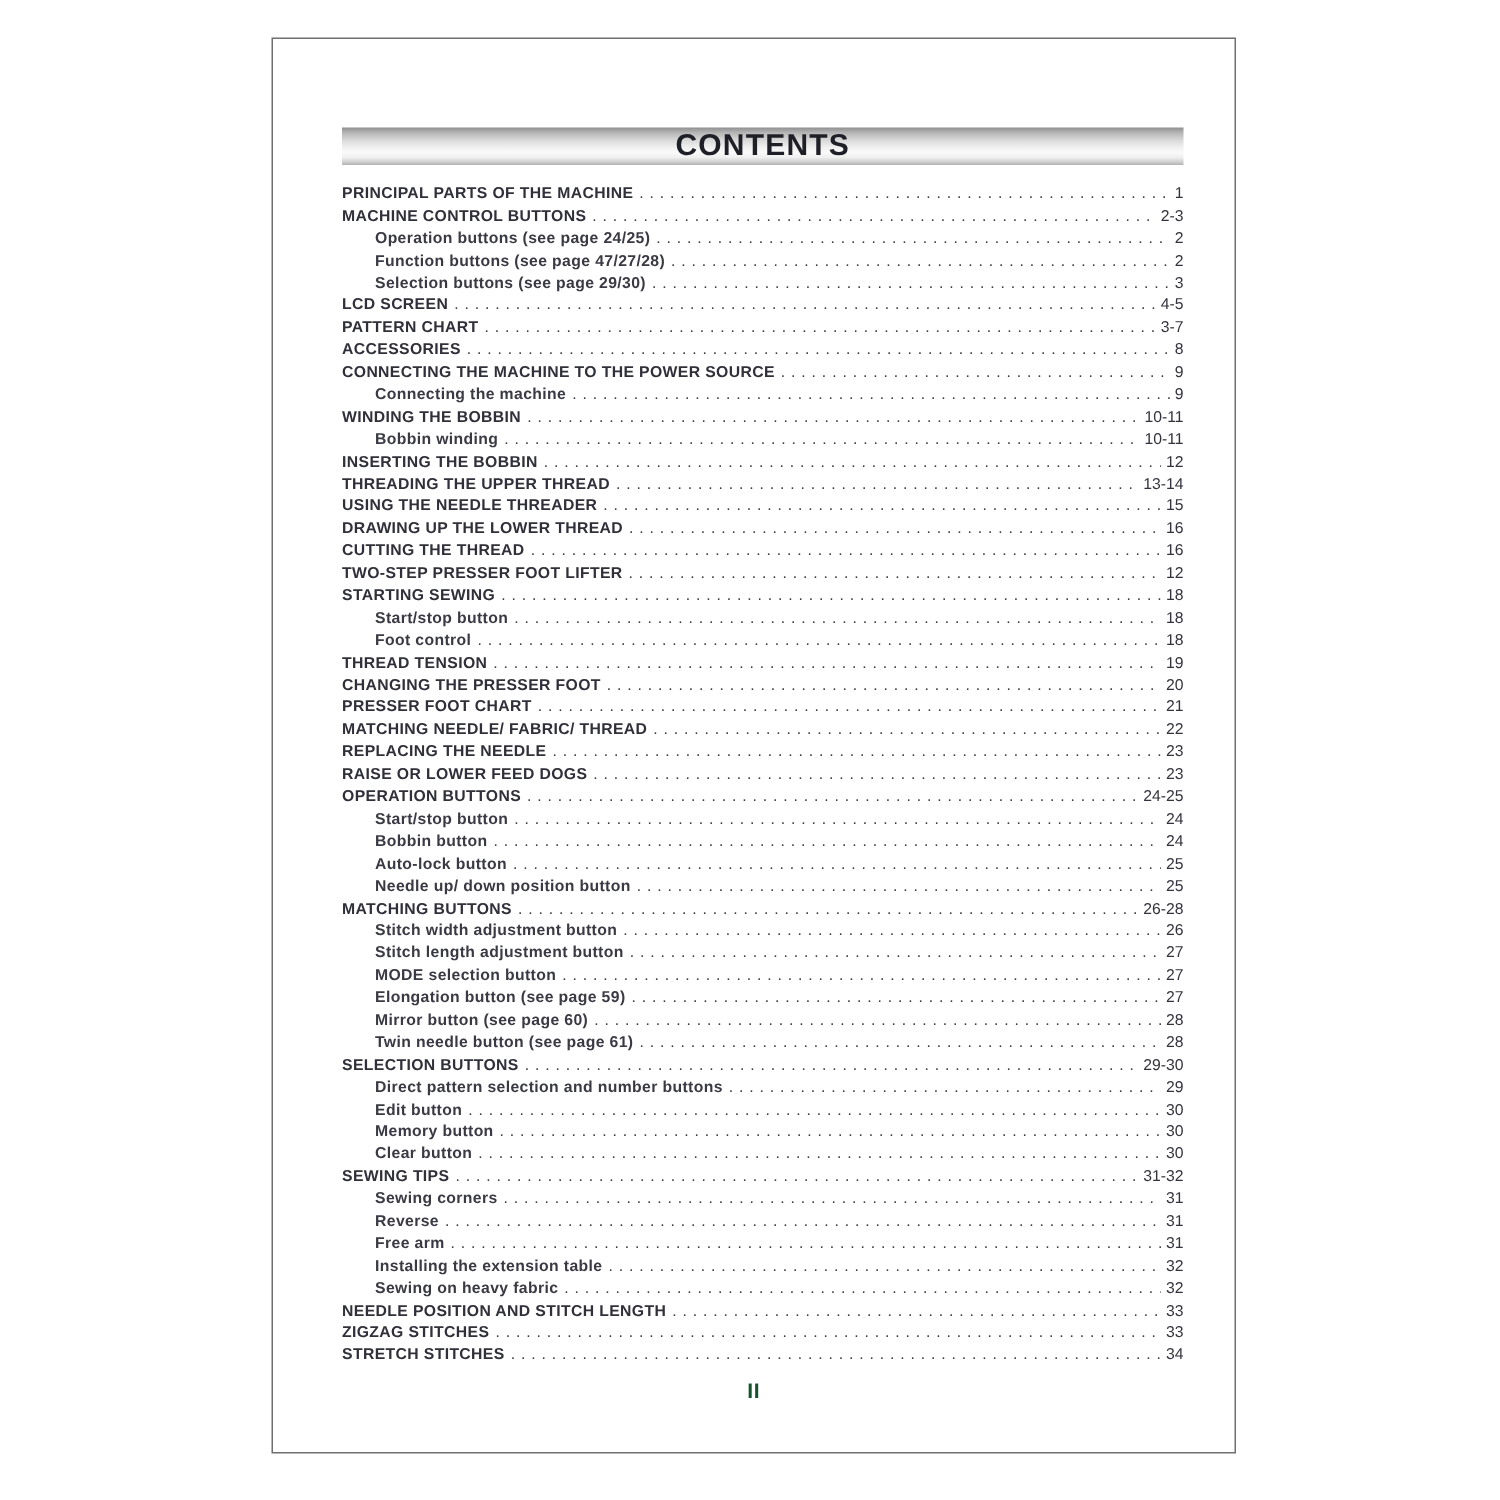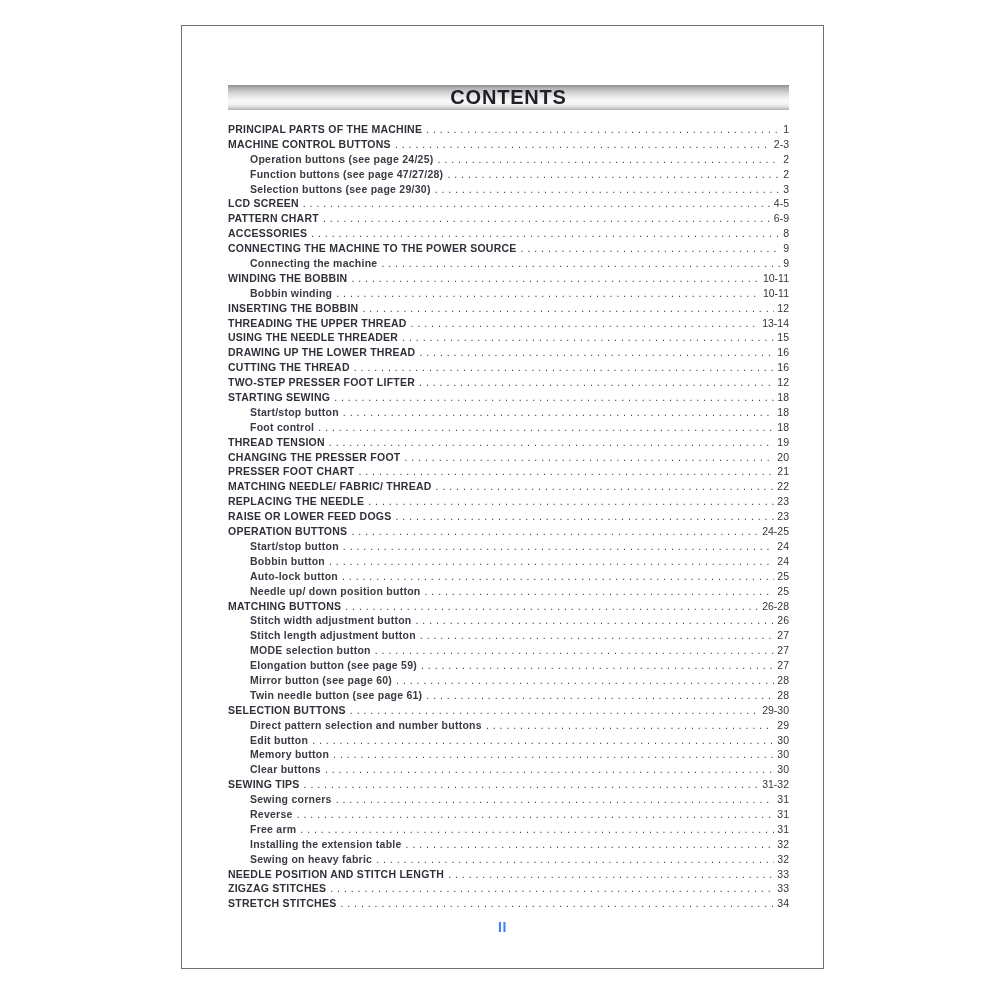--- a/index.html
+++ b/index.html
@@ -90,21 +90,21 @@
     color: #33333d;
   }
   .footer {
     position: absolute;
     left: 0;
     top: 893px;
     width: 100%;
     text-align: center;
     font-size: 14px;
     font-weight: bold;
-    color: #3b82f6;
+    color: #14532d;
     letter-spacing: 0.5px;
   }
 </style>
 </head>
 <body>
 
 <div class="canvas">
   <div class="sheet">
     <div class="header-bar">
       <span class="header-title">CONTENTS</span>
@@ -136,21 +136,21 @@
           <span class="pg">3</span>
         </div>
         <div class="toc-row">
           <span class="label">LCD SCREEN</span>
           <span class="dots">. . . . . . . . . . . . . . . . . . . . . . . . . . . . . . . . . . . . . . . . . . . . . . . . . . . . . . . . . . . . . . . . . . . . . . . . . . . . . . . . . . . . . . . . . . . . . . . . . . . . . . . . . . . . . . . . . . . . . . . . . . . . . . . . . . . . . . . . . . . . . . . . . . . . . . . . . . . . . . . . . . . . . . . . . . . . . . . . . . . . . . . . . . . . . . . . . . . . . . . . </span>
           <span class="pg">4-5</span>
         </div>
         <div class="toc-row">
           <span class="label">PATTERN CHART</span>
           <span class="dots">. . . . . . . . . . . . . . . . . . . . . . . . . . . . . . . . . . . . . . . . . . . . . . . . . . . . . . . . . . . . . . . . . . . . . . . . . . . . . . . . . . . . . . . . . . . . . . . . . . . . . . . . . . . . . . . . . . . . . . . . . . . . . . . . . . . . . . . . . . . . . . . . . . . . . . . . . . . . . . . . . . . . . . . . . . . . . . . . . . . . . . . . . . . . . . . . . . . . . . . . </span>
-          <span class="pg">6-9</span>
+          <span class="pg">3-7</span>
         </div>
         <div class="toc-row">
           <span class="label">ACCESSORIES</span>
           <span class="dots">. . . . . . . . . . . . . . . . . . . . . . . . . . . . . . . . . . . . . . . . . . . . . . . . . . . . . . . . . . . . . . . . . . . . . . . . . . . . . . . . . . . . . . . . . . . . . . . . . . . . . . . . . . . . . . . . . . . . . . . . . . . . . . . . . . . . . . . . . . . . . . . . . . . . . . . . . . . . . . . . . . . . . . . . . . . . . . . . . . . . . . . . . . . . . . . . . . . . . . . . </span>
           <span class="pg">8</span>
         </div>
         <div class="toc-row">
           <span class="label">CONNECTING THE MACHINE TO THE POWER SOURCE</span>
           <span class="dots">. . . . . . . . . . . . . . . . . . . . . . . . . . . . . . . . . . . . . . . . . . . . . . . . . . . . . . . . . . . . . . . . . . . . . . . . . . . . . . . . . . . . . . . . . . . . . . . . . . . . . . . . . . . . . . . . . . . . . . . . . . . . . . . . . . . . . . . . . . . . . . . . . . . . . . . . . . . . . . . . . . . . . . . . . . . . . . . . . . . . . . . . . . . . . . . . . . . . . . . . </span>
           <span class="pg">9</span>
@@ -319,21 +319,21 @@
           <span class="label">Edit button</span>
           <span class="dots">. . . . . . . . . . . . . . . . . . . . . . . . . . . . . . . . . . . . . . . . . . . . . . . . . . . . . . . . . . . . . . . . . . . . . . . . . . . . . . . . . . . . . . . . . . . . . . . . . . . . . . . . . . . . . . . . . . . . . . . . . . . . . . . . . . . . . . . . . . . . . . . . . . . . . . . . . . . . . . . . . . . . . . . . . . . . . . . . . . . . . . . . . . . . . . . . . . . . . . . . </span>
           <span class="pg">30</span>
         </div>
         <div class="toc-row sub">
           <span class="label">Memory button</span>
           <span class="dots">. . . . . . . . . . . . . . . . . . . . . . . . . . . . . . . . . . . . . . . . . . . . . . . . . . . . . . . . . . . . . . . . . . . . . . . . . . . . . . . . . . . . . . . . . . . . . . . . . . . . . . . . . . . . . . . . . . . . . . . . . . . . . . . . . . . . . . . . . . . . . . . . . . . . . . . . . . . . . . . . . . . . . . . . . . . . . . . . . . . . . . . . . . . . . . . . . . . . . . . . </span>
           <span class="pg">30</span>
         </div>
         <div class="toc-row sub">
-          <span class="label">Clear buttons</span>
+          <span class="label">Clear button</span>
           <span class="dots">. . . . . . . . . . . . . . . . . . . . . . . . . . . . . . . . . . . . . . . . . . . . . . . . . . . . . . . . . . . . . . . . . . . . . . . . . . . . . . . . . . . . . . . . . . . . . . . . . . . . . . . . . . . . . . . . . . . . . . . . . . . . . . . . . . . . . . . . . . . . . . . . . . . . . . . . . . . . . . . . . . . . . . . . . . . . . . . . . . . . . . . . . . . . . . . . . . . . . . . . </span>
           <span class="pg">30</span>
         </div>
         <div class="toc-row">
           <span class="label">SEWING TIPS</span>
           <span class="dots">. . . . . . . . . . . . . . . . . . . . . . . . . . . . . . . . . . . . . . . . . . . . . . . . . . . . . . . . . . . . . . . . . . . . . . . . . . . . . . . . . . . . . . . . . . . . . . . . . . . . . . . . . . . . . . . . . . . . . . . . . . . . . . . . . . . . . . . . . . . . . . . . . . . . . . . . . . . . . . . . . . . . . . . . . . . . . . . . . . . . . . . . . . . . . . . . . . . . . . . . </span>
           <span class="pg">31-32</span>
         </div>
         <div class="toc-row sub">
           <span class="label">Sewing corners</span>

